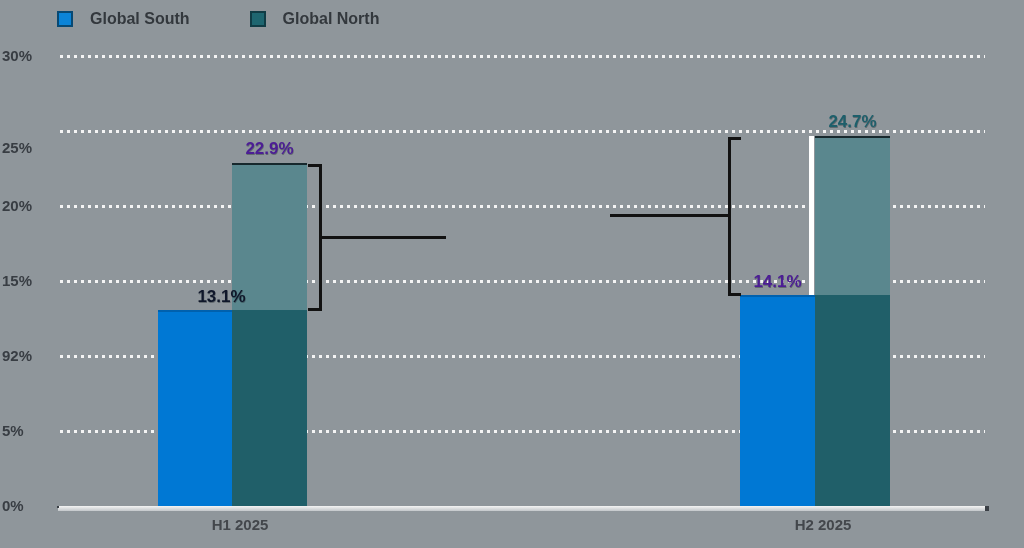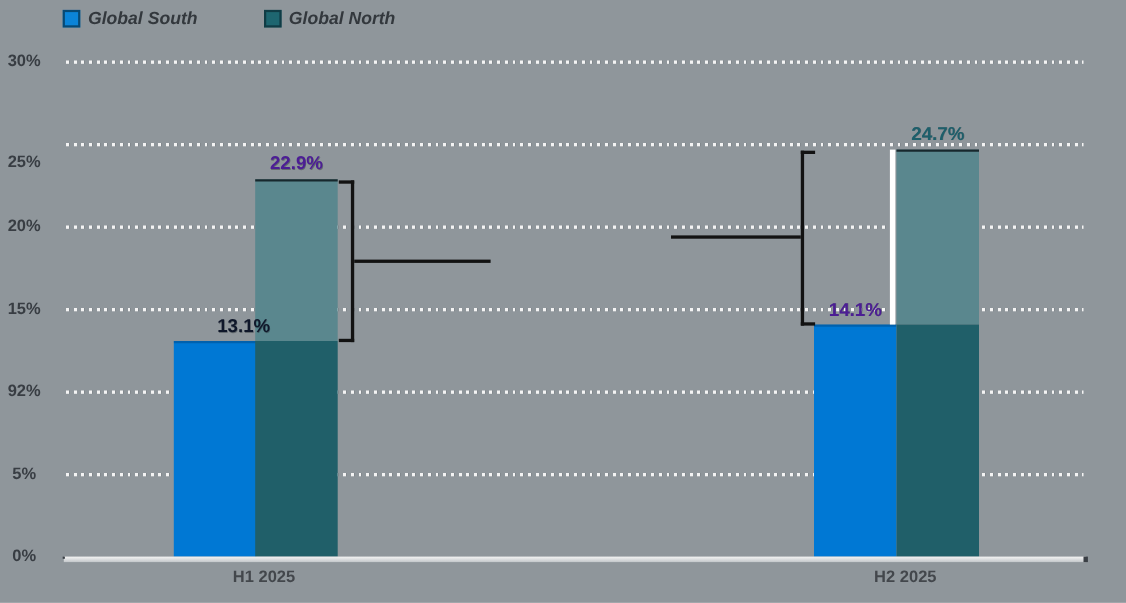--- a/index.html
+++ b/index.html
@@ -3,25 +3,25 @@
 <meta charset="utf-8">
 <style>
   html,body{margin:0;padding:0;}
   .stage{
     position:relative;width:1024px;height:548px;overflow:hidden;
     font-family:"Liberation Sans","DejaVu Sans",sans-serif;
     background:#8F969B;
   }
   
   .legend{position:absolute;left:57px;top:9px;height:20px;display:flex;gap:60px;z-index:6;}
-  .legend-item{display:flex;gap:7px;cursor:default;font-style:italic;}
+  .legend-item{display:flex;align-items:center;gap:17px;cursor:default;}
   .swatch{width:16px;height:16px;display:inline-block;border:2px solid rgba(5,25,35,.55);box-sizing:border-box;}
   .legend-label{font-size:16px;font-weight:700;color:#33383D;}
   
-  .ytick{position:absolute;width:40px;text-align:center;font-size:15px;font-weight:700;color:#383D43;height:18px;line-height:18px;z-index:2;}
+  .ytick{position:absolute;width:40px;text-align:left;font-size:15px;font-weight:700;color:#383D43;height:18px;line-height:18px;z-index:2;}
   .grid-dots{position:absolute;height:3px;z-index:1;
     background-image:repeating-linear-gradient(90deg,#F4F4F4 0 2.6px,rgba(90,95,100,.25) 2.6px 3.4px,transparent 3.4px 7px);}
   .axis-line{position:absolute;height:5px;z-index:3;background:linear-gradient(#F4F4F4,#C3C7CA);}
   .axis-nub{position:absolute;width:4px;height:5px;background:#3A3F45;z-index:4;}
   
   .bar{position:absolute;z-index:2;box-sizing:border-box;cursor:pointer;}
   .seg{position:absolute;left:0;width:100%;box-sizing:border-box;}
   .bar-label{position:absolute;z-index:5;font-size:17px;font-weight:700;white-space:nowrap;transform:translateX(-50%);
     text-shadow:0.5px 0.7px 0 rgba(25,35,40,.38);}
   .cat-label{position:absolute;z-index:5;font-size:15px;font-weight:700;color:#43474C;white-space:nowrap;transform:translateX(-50%);}

